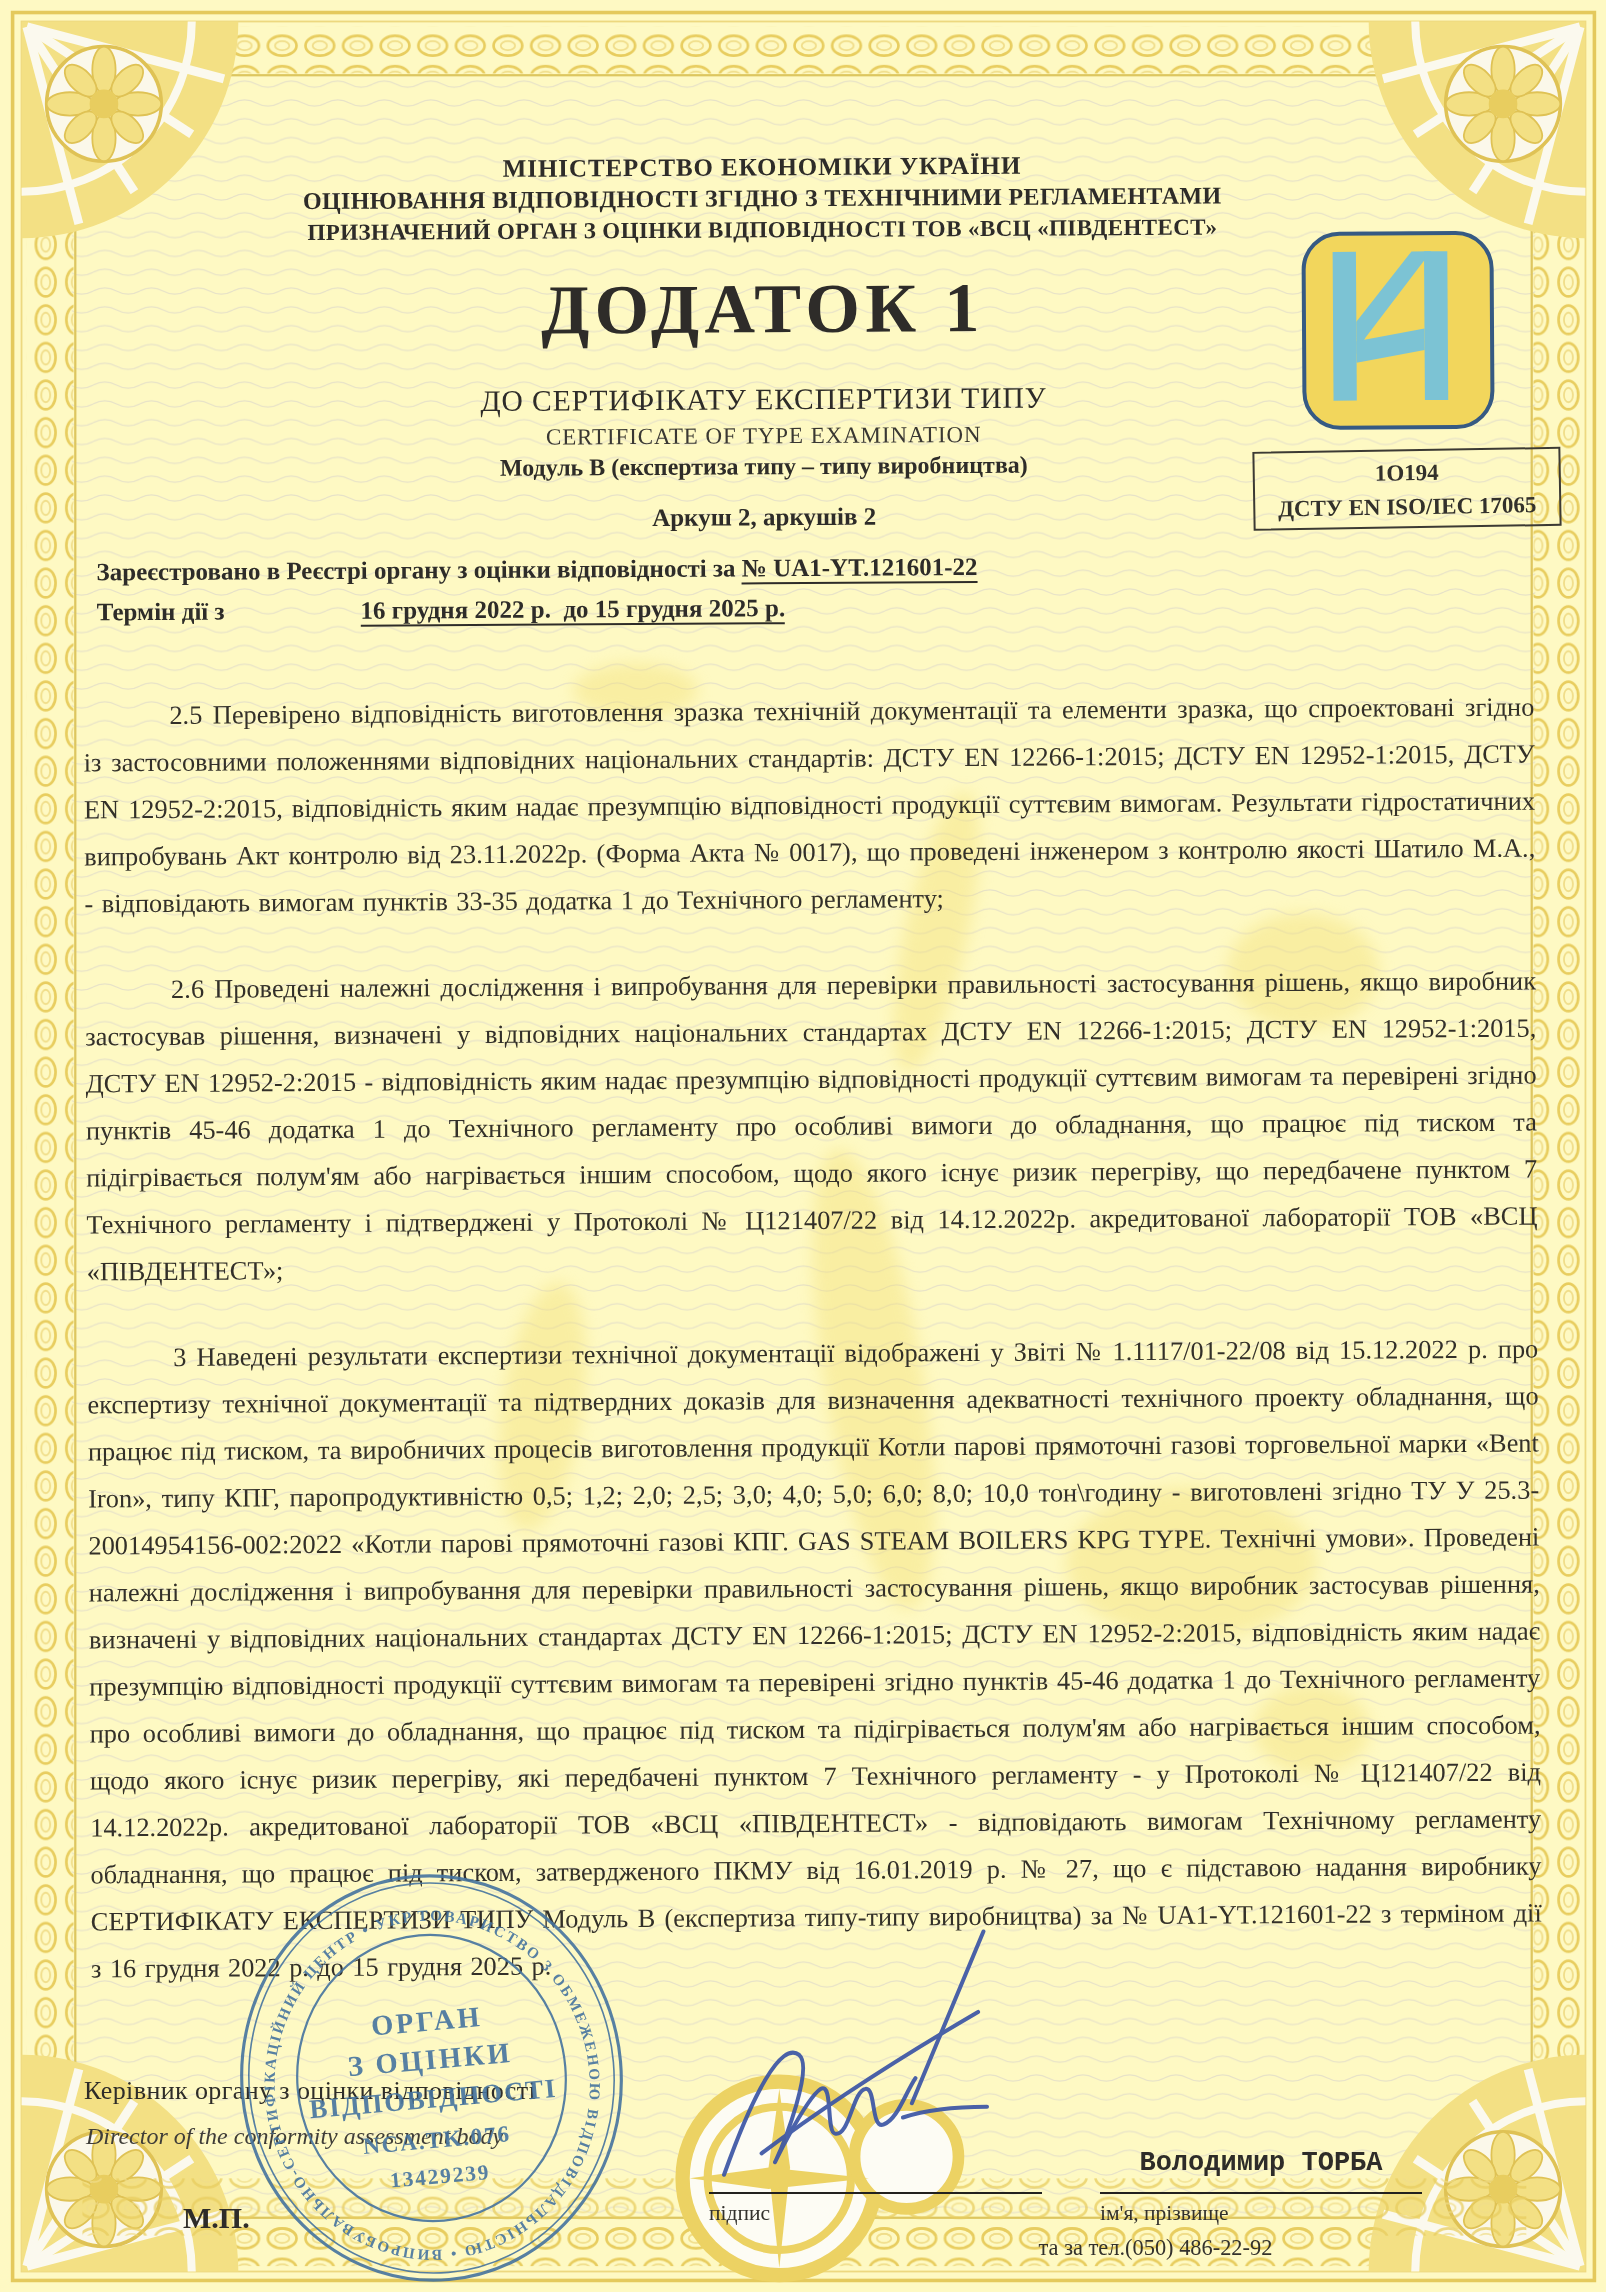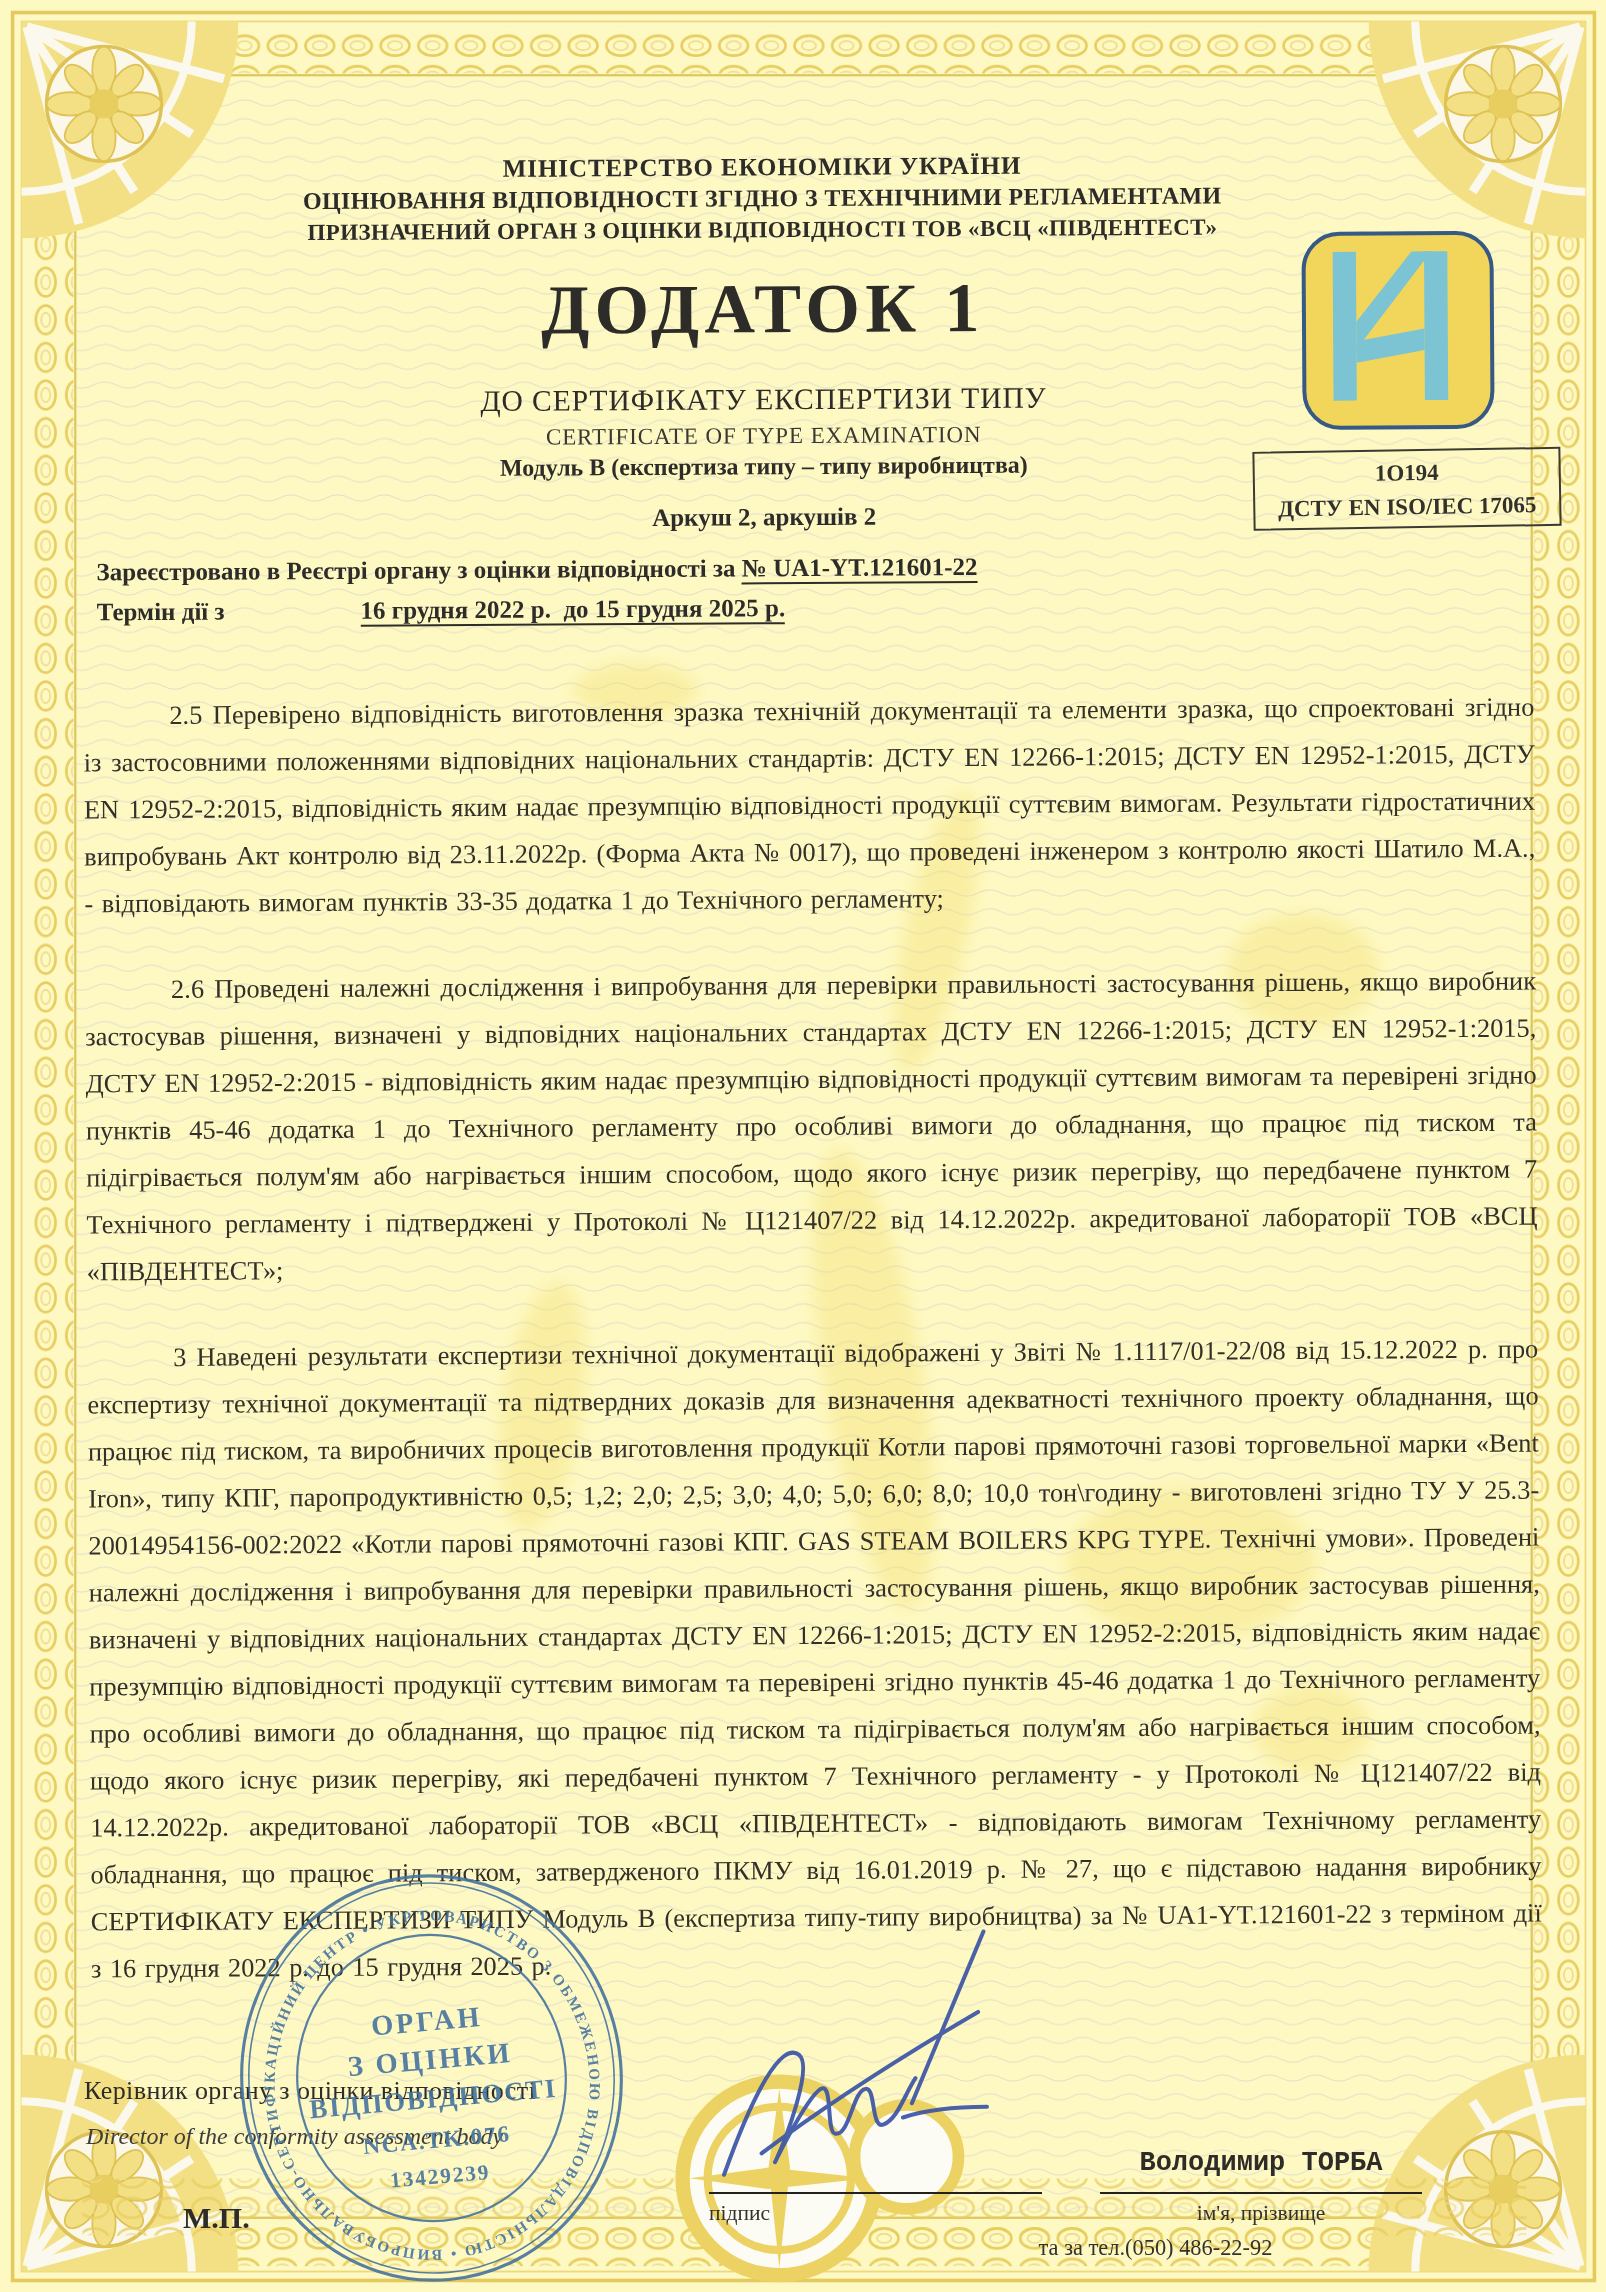--- a/index.html
+++ b/index.html
@@ -49,21 +49,21 @@
   }
   .skew{transform:rotate(-.35deg);transform-origin:50% 0;}
   
   .director-uk{left:84px;top:2076px;font-size:26px;font-weight:normal;letter-spacing:0.4px;z-index:6;}
   .director-en{left:86px;top:2123px;font-size:24px;font-style:italic;color:#3f3d38;z-index:6;}
   .seal-abbr{left:183px;top:2201px;font-size:30px;font-weight:bold;z-index:6;}
   .sig-line{left:709px;top:2192px;width:333px;border-top:2.7px solid #22211e;z-index:6;}
   .sig-caption{left:709px;top:2201px;width:333px;text-align:left;font-size:21.5px;color:#33312c;z-index:6;}
   .signer-name{left:1100px;top:2148px;width:322px;text-align:center;font-size:27px;font-weight:bold;z-index:6;font-family:Liberation Mono, monospace;}
   .name-line{left:1100px;top:2192px;width:322px;border-top:2.7px solid #22211e;z-index:6;}
-  .name-caption{left:1100px;top:2201px;width:322px;text-align:center;font-size:21.5px;color:#33312c;z-index:6;}
+  .name-caption{left:1100px;top:2201px;width:322px;font-size:21.5px;color:#33312c;z-index:6;}
   .verify{left:860px;top:2232px;width:591px;text-align:center;font-size:22.4px;line-height:1.45;color:#33312c;z-index:6;}
   
   .layer0{left:0;top:0;z-index:0;}
   .stain{position:absolute;background:#f1dd6e;opacity:.38;filter:blur(8px);border-radius:50%;z-index:1;}
   .frame{left:0;top:0;z-index:2;pointer-events:none;}
   .content{z-index:3;}
   .stamp{left:229px;top:1865px;z-index:7;opacity:.9;transform:rotate(-5deg);}
   .signature-svg{left:699px;top:1906px;z-index:7;}
 </style>
 </head>

